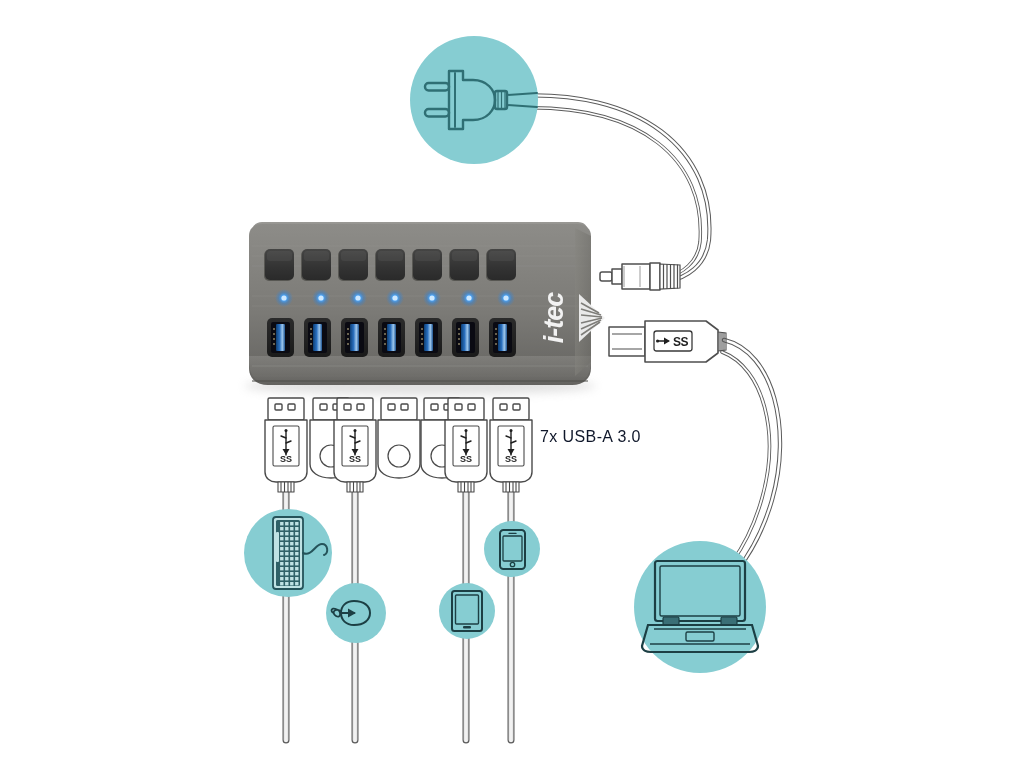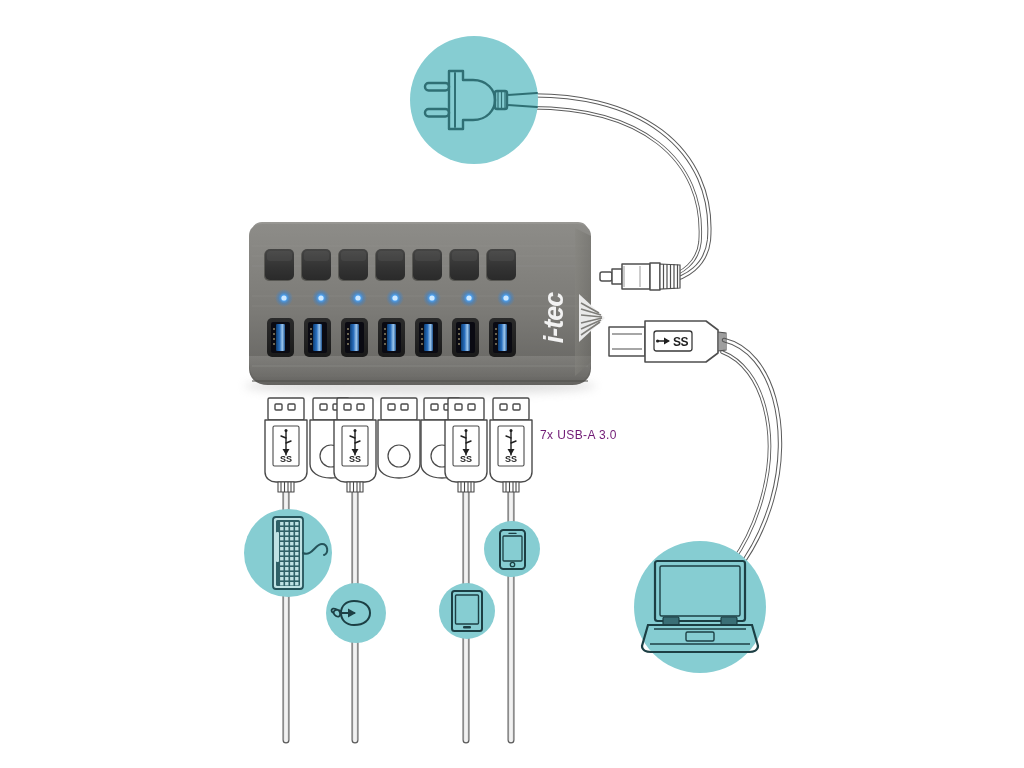--- a/index.html
+++ b/index.html
@@ -8,23 +8,23 @@
     background:#ffffff;
     font-family:"Liberation Sans", sans-serif;
     overflow:hidden;
     position:relative;
   }
   #stage{position:absolute;inset:0;}
   #stage svg{display:block;}
   .label-text{
     position:absolute;
     font-family:"Liberation Sans", sans-serif;
-    font-size:12px;
+    font-size:16px;
     letter-spacing:0.4px;
-    color:#701a75;
+    color:#0f172a;
     white-space:nowrap;
     user-select:none;
   }
 </style>
 </head>
 <body>
 
 <div id="stage">
 <svg width="1024" height="768" viewBox="0 0 1024 768" xmlns="http://www.w3.org/2000/svg">
 

